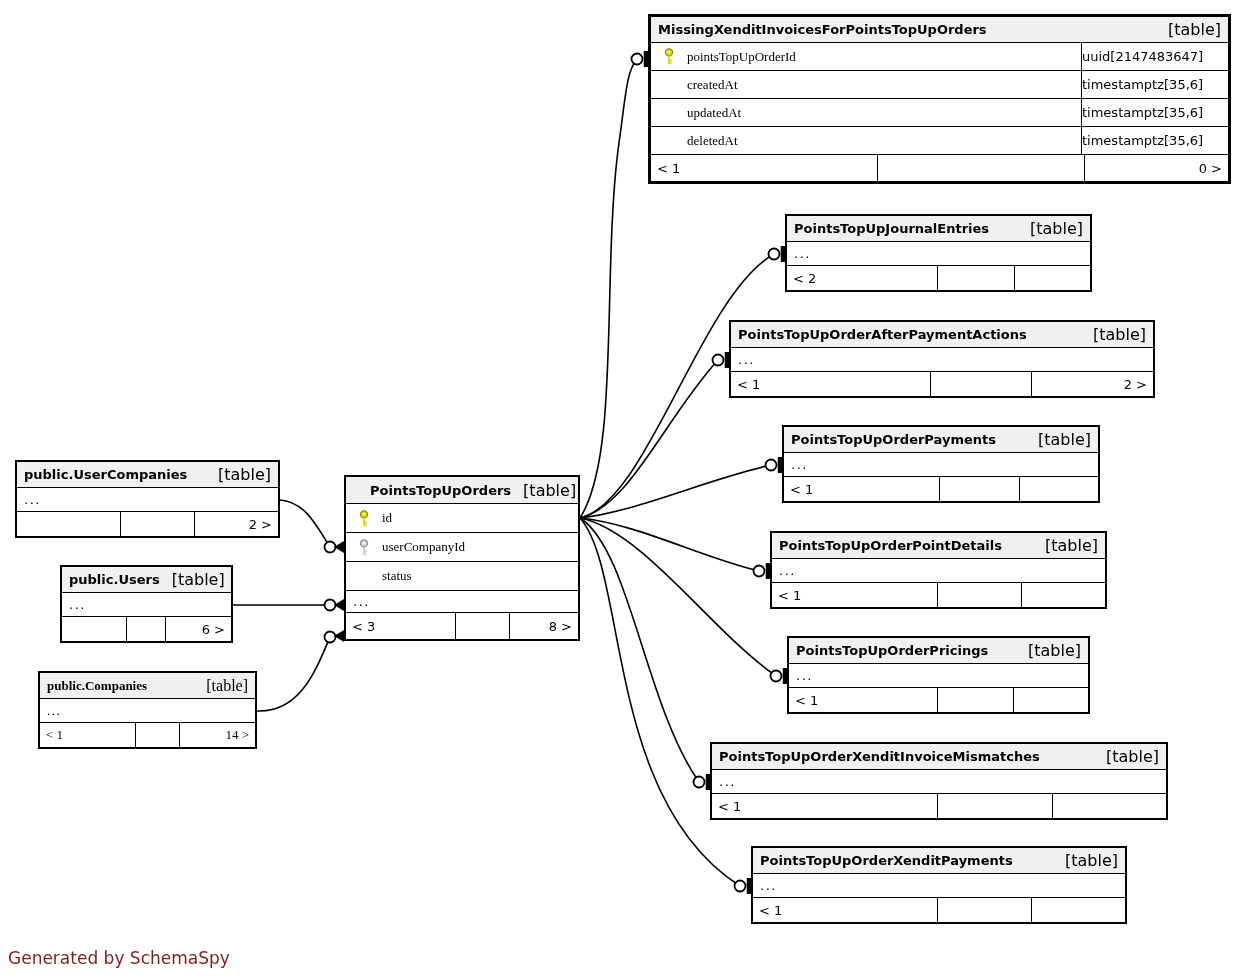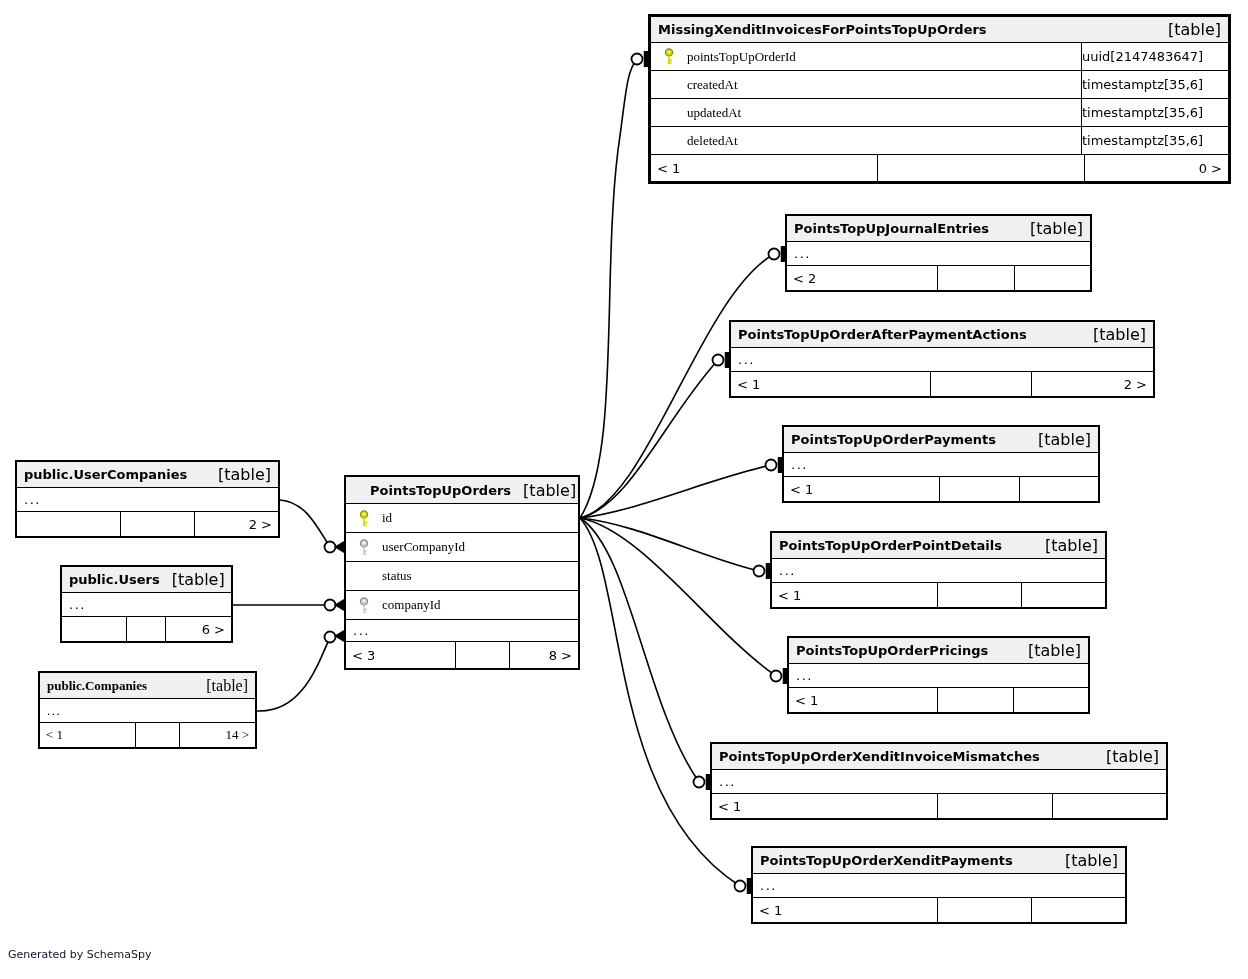--- a/index.html
+++ b/index.html
@@ -38,21 +38,21 @@
   .fr{justify-content:flex-end;}
 
   .fg-default{grid-template-columns:49.5% 25.3% 25.2%;}
   .fg-missing{grid-template-columns:39.1% 36% 24.9%;}
   .fg-orders{grid-template-columns:47% 23.3% 29.7%;}
   .fg-after{grid-template-columns:47.2% 23.9% 28.9%;}
   .fg-usercos{grid-template-columns:39.6% 28.3% 32.1%;}
   .fg-users{grid-template-columns:37.6% 23.1% 39.3%;}
   .fg-cos{grid-template-columns:44.3% 20.5% 35.2%;}
 
-  .gen-note{position:absolute;left:8px;top:948px;font-size:11px;color:#0f172a;z-index:2;white-space:nowrap;}
+  .gen-note{position:absolute;left:8px;top:948px;font-size:17px;color:#7f1d1d;z-index:2;white-space:nowrap;}
 </style>
 </head>
 <body>
 
 <div class="canvas">
 
   <svg class="rel" width="1248" height="979" viewBox="0 0 1248 979">
     <g stroke="#000" stroke-width="1.6" fill="none">
       <path d="M 580 518 C 620 455 602 280 618 150 C 626 95 626 72 637 59"></path>
       <path d="M 580 518 C 648 502 700 296 774 254"></path>
@@ -286,30 +286,20 @@
             <circle cx="6" cy="3.9" r="1.2" fill="#fff"></circle>
             <path d="M6 8 L6 16 M6 12.5 L9 12.5 M6 15.3 L8.5 15.3" stroke="#cfcfcf" stroke-width="1.8" fill="none"></path>
           </svg>
       </span>
       <span class="cname">userCompanyId</span>
     </div>
     <div class="trow orow">
       <span class="kcol"></span>
       <span class="cname">status</span>
     </div>
-    <div class="trow orow">
-      <span class="kcol">
-        <svg width="12" height="17" viewBox="0 0 12 17">
-            <circle cx="6" cy="4.4" r="3.6" fill="#cfcfcf" stroke="#8d8d8d" stroke-width="1.2"></circle>
-            <circle cx="6" cy="3.9" r="1.2" fill="#fff"></circle>
-            <path d="M6 8 L6 16 M6 12.5 L9 12.5 M6 15.3 L8.5 15.3" stroke="#cfcfcf" stroke-width="1.8" fill="none"></path>
-          </svg>
-      </span>
-      <span class="cname">companyId</span>
-    </div>
     <div class="trow tell" style="height:22px;">...</div>
     <div class="tfoot tall fg-orders">
       <span class="fc">&lt; 3</span>
       <span class="fc"></span>
       <span class="fc fr">8 &gt;</span>
     </div>
   </div>
 
   <div class="gen-note">Generated by SchemaSpy</div>
 

